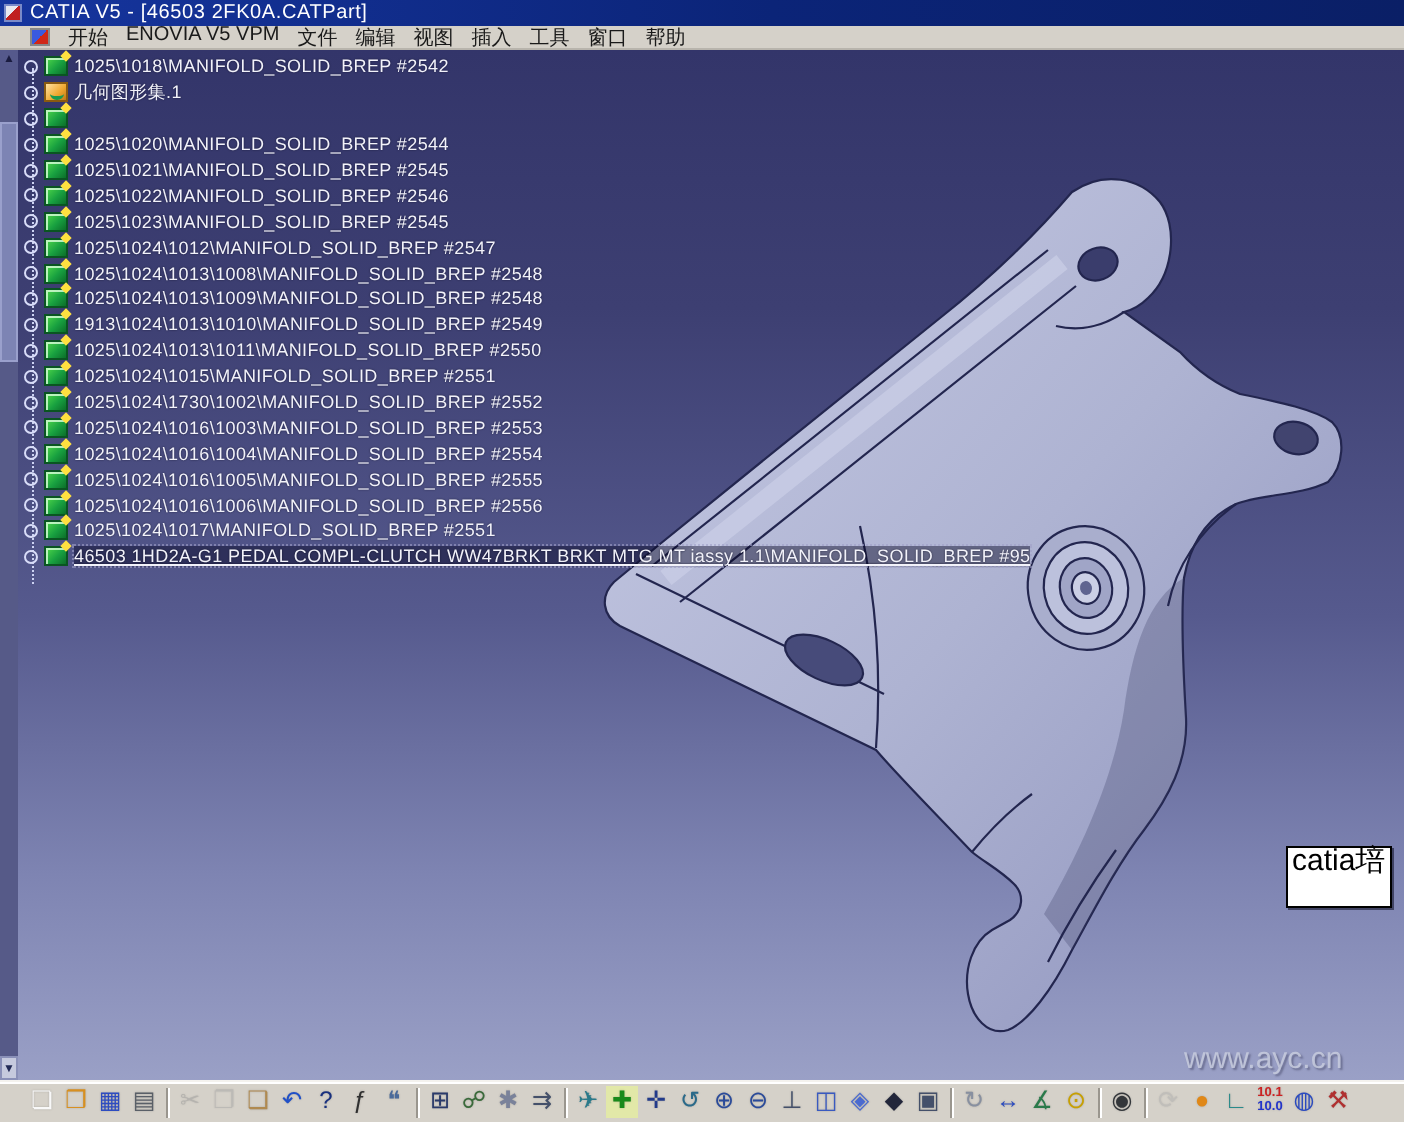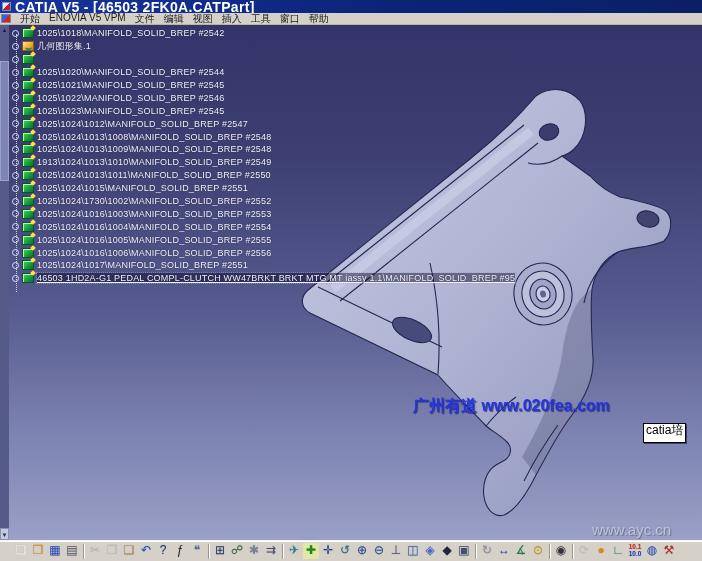--- a/index.html
+++ b/index.html
@@ -6,26 +6,26 @@
   html,body { width:702px; height:561px; overflow:hidden; }
   body { position:relative; font-family:"Liberation Sans", sans-serif; background:#d5d1c9; }
 
   
   .titlebar { position:absolute; left:0; top:0; width:702px; height:13px;
     background:linear-gradient(90deg,#16359e 0%, #0b2478 55%, #0a1f66 100%);
     display:flex; align-items:center; padding-left:2px; }
   .app-icon { width:9px; height:9px; margin-right:4px;
     background:linear-gradient(135deg,#e8e8f0 0%,#e8e8f0 45%,#c02020 45%,#c02020 100%);
     border:1px solid #7a8ac8; }
-  .title-text { color:#ffffff; font-size:14px; font-weight:bold; letter-spacing:.3px; white-space:nowrap; }
+  .title-text { color:#ffffff; font-size:10px; font-weight:normal; letter-spacing:.3px; white-space:nowrap; }
 
   
   .menubar { position:absolute; left:0; top:13px; width:702px; height:12px;
     background:#d5d1c9; border-bottom:1px solid #b8b4ac;
-    display:flex; align-items:center; gap:9px; padding-left:1px; }
+    display:flex; align-items:center; gap:9px; padding-left:15px; }
   .menu-app-icon { width:10px; height:9px;
     background:linear-gradient(135deg,#3a5ae0 0%,#3a5ae0 50%,#d02818 50%,#d02818 100%);
     border:1px solid #888; }
   .menu-item { font-size:10px; color:#1a1a1a; white-space:nowrap; cursor:default; }
 
   
   .viewport { position:absolute; left:0; top:25px; width:702px; height:515px;
     background:linear-gradient(180deg,#33356a 0%, #3d3f72 25%, #565a8e 55%, #7e84b2 80%, #9aa0c6 100%);
     overflow:hidden; }
   .model-svg { position:absolute; left:0; top:0; width:702px; height:515px; }
@@ -59,21 +59,21 @@
   .tree-row.selected .tree-label { text-decoration:underline;
     background:rgba(5,5,35,.45); outline:1px dotted rgba(160,160,200,.6); }
 
   
   .watermark { position:absolute; left:413px; top:371px; z-index:6; white-space:nowrap;
     font-size:16px; font-weight:bold; color:#2433e6; text-shadow:1px 1px 1px rgba(0,0,30,.55); }
   .site-text { position:absolute; left:592px; top:496px; z-index:6; white-space:nowrap;
     font-size:15px; font-weight:normal; color:rgba(200,204,222,.85); text-shadow:1px 1px 1px rgba(40,40,70,.4); }
   .tooltip { position:absolute; left:643px; top:398px; z-index:7; white-space:nowrap;
     background:#ffffff; border:1px solid #000000; box-shadow:1px 1px 0 rgba(0,0,20,.5);
-    font-size:12px; color:#000; padding:0 2px; height:20px; line-height:13px; }
+    font-size:15px; color:#000; padding:0 2px; height:31px; line-height:13px; }
 
   
   .toolbar { position:absolute; left:0; top:540px; width:702px; height:21px;
     background:#d5d1c9; border-top:1px solid #f4f2ee; box-shadow:inset 0 1px 0 #ffffff;
     display:flex; align-items:center; padding-left:13px; }
   .tb-icon { width:16px; height:16px; margin-right:1px; flex:none;
     font-size:12px; line-height:15px; text-align:center; cursor:default;
     text-shadow:0 0 1px rgba(80,80,80,.35); }
   .tb-icon.disabled { opacity:.45; }
   .tb-sep { width:2px; height:15px; margin:0 2px; flex:none;
@@ -241,21 +241,20 @@
         <span class="ti-solid"></span>
         <span class="tree-label">1025\1024\1017\MANIFOLD_SOLID_BREP #2551</span>
       </div>
       <div class="tree-row selected">
         <span class="node"></span>
         <span class="ti-solid"></span>
         <span class="tree-label">46503 1HD2A-G1 PEDAL COMPL-CLUTCH WW47BRKT BRKT MTG MT iassy 1.1\MANIFOLD_SOLID_BREP #95</span>
       </div>
     </div>
 
-  <div class="watermark">广州有道 www.020fea.com</div>
   <div class="site-text">www.ayc.cn</div>
   <div class="tooltip">catia培</div>
 </div>
 
 <div class="toolbar">
     <span class="tb-icon" style="color: rgb(248, 248, 248);">❏</span>
     <span class="tb-icon" style="color: rgb(216, 144, 32);">❒</span>
     <span class="tb-icon" style="color: rgb(46, 76, 192);">▦</span>
     <span class="tb-icon" style="color: rgb(90, 96, 104);">▤</span>
     <span class="tb-sep"></span>

